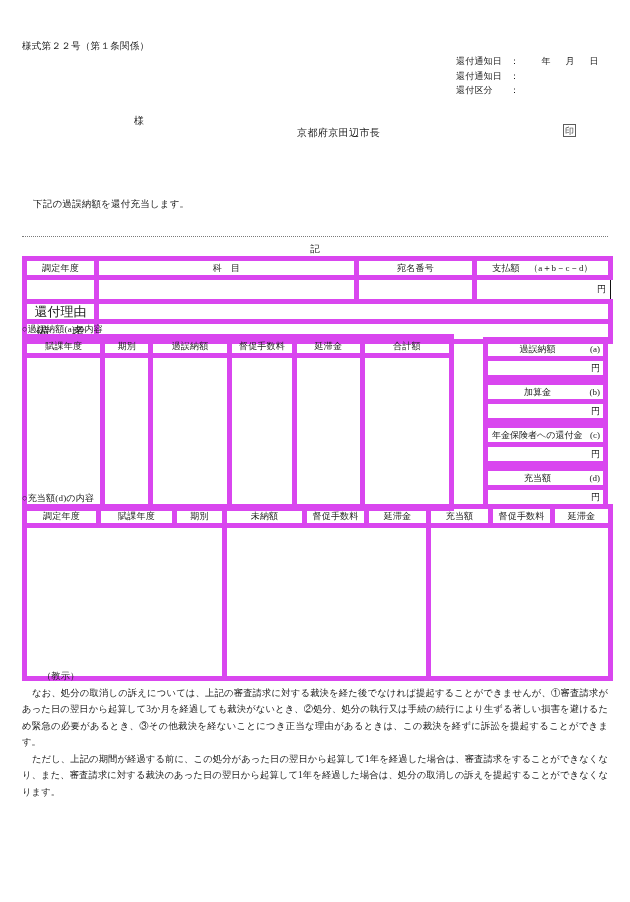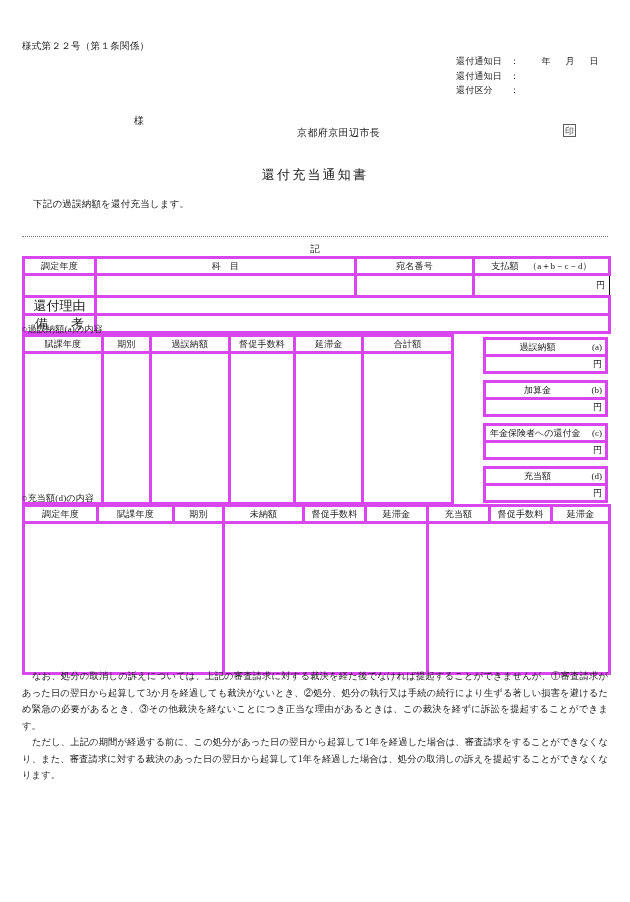--- a/index.html
+++ b/index.html
@@ -122,21 +122,21 @@
     text-align: center;
     font-size: 9.5px;
   }
 
   
   table {
     border-collapse: collapse;
     table-layout: fixed;
   }
   th, td {
-    border: 3px solid #d946ef;
+    border: 5px solid #d946ef;
     font-weight: normal;
     font-size: 9px;
     padding: 0;
     vertical-align: top;
   }
   th {
     text-align: center;
     height: 14px;
     line-height: 14px;
     letter-spacing: 0.2px;
@@ -270,21 +270,20 @@
       <span class="nf-label">還付区分</span>
       <span class="nf-colon">：</span>
       <span class="nf-value"></span>
     </div>
   </div>
 
   <div class="addressee">様</div>
   <div class="issuer">京都府京田辺市長</div>
   <div class="seal">印</div>
 
-  <div class="doc-title">還付充当通知書</div>
   <div class="lead">下記の過誤納額を還付充当します。</div>
 
   <div class="dotted-rule"></div>
   <div class="ki-mark">記</div>
 
   <table class="t1">
     <colgroup>
       <col style="width:72px">
         <col style="width:260px">
         <col style="width:118px">
@@ -435,17 +434,18 @@
     </tr>
     <tr>
       <td class="body-cell" colspan="3"></td>
       <td class="body-cell grp" colspan="3"></td>
       <td class="body-cell grp" colspan="3"></td>
     </tr>
   </tbody>
     </table>
 
   <div class="notes">
+    <p class="hd-note">（教示）</p>
     <p>なお、処分の取消しの訴えについては、上記の審査請求に対する裁決を経た後でなければ提起することができませんが、①審査請求があった日の翌日から起算して3か月を経過しても裁決がないとき、②処分、処分の執行又は手続の続行により生ずる著しい損害を避けるため緊急の必要があるとき、③その他裁決を経ないことにつき正当な理由があるときは、この裁決を経ずに訴訟を提起することができます。</p>
     <p>ただし、上記の期間が経過する前に、この処分があった日の翌日から起算して1年を経過した場合は、審査請求をすることができなくなり、また、審査請求に対する裁決のあった日の翌日から起算して1年を経過した場合は、処分の取消しの訴えを提起することができなくなります。</p>
   </div>
 
 </div>
 
 </body></html>

